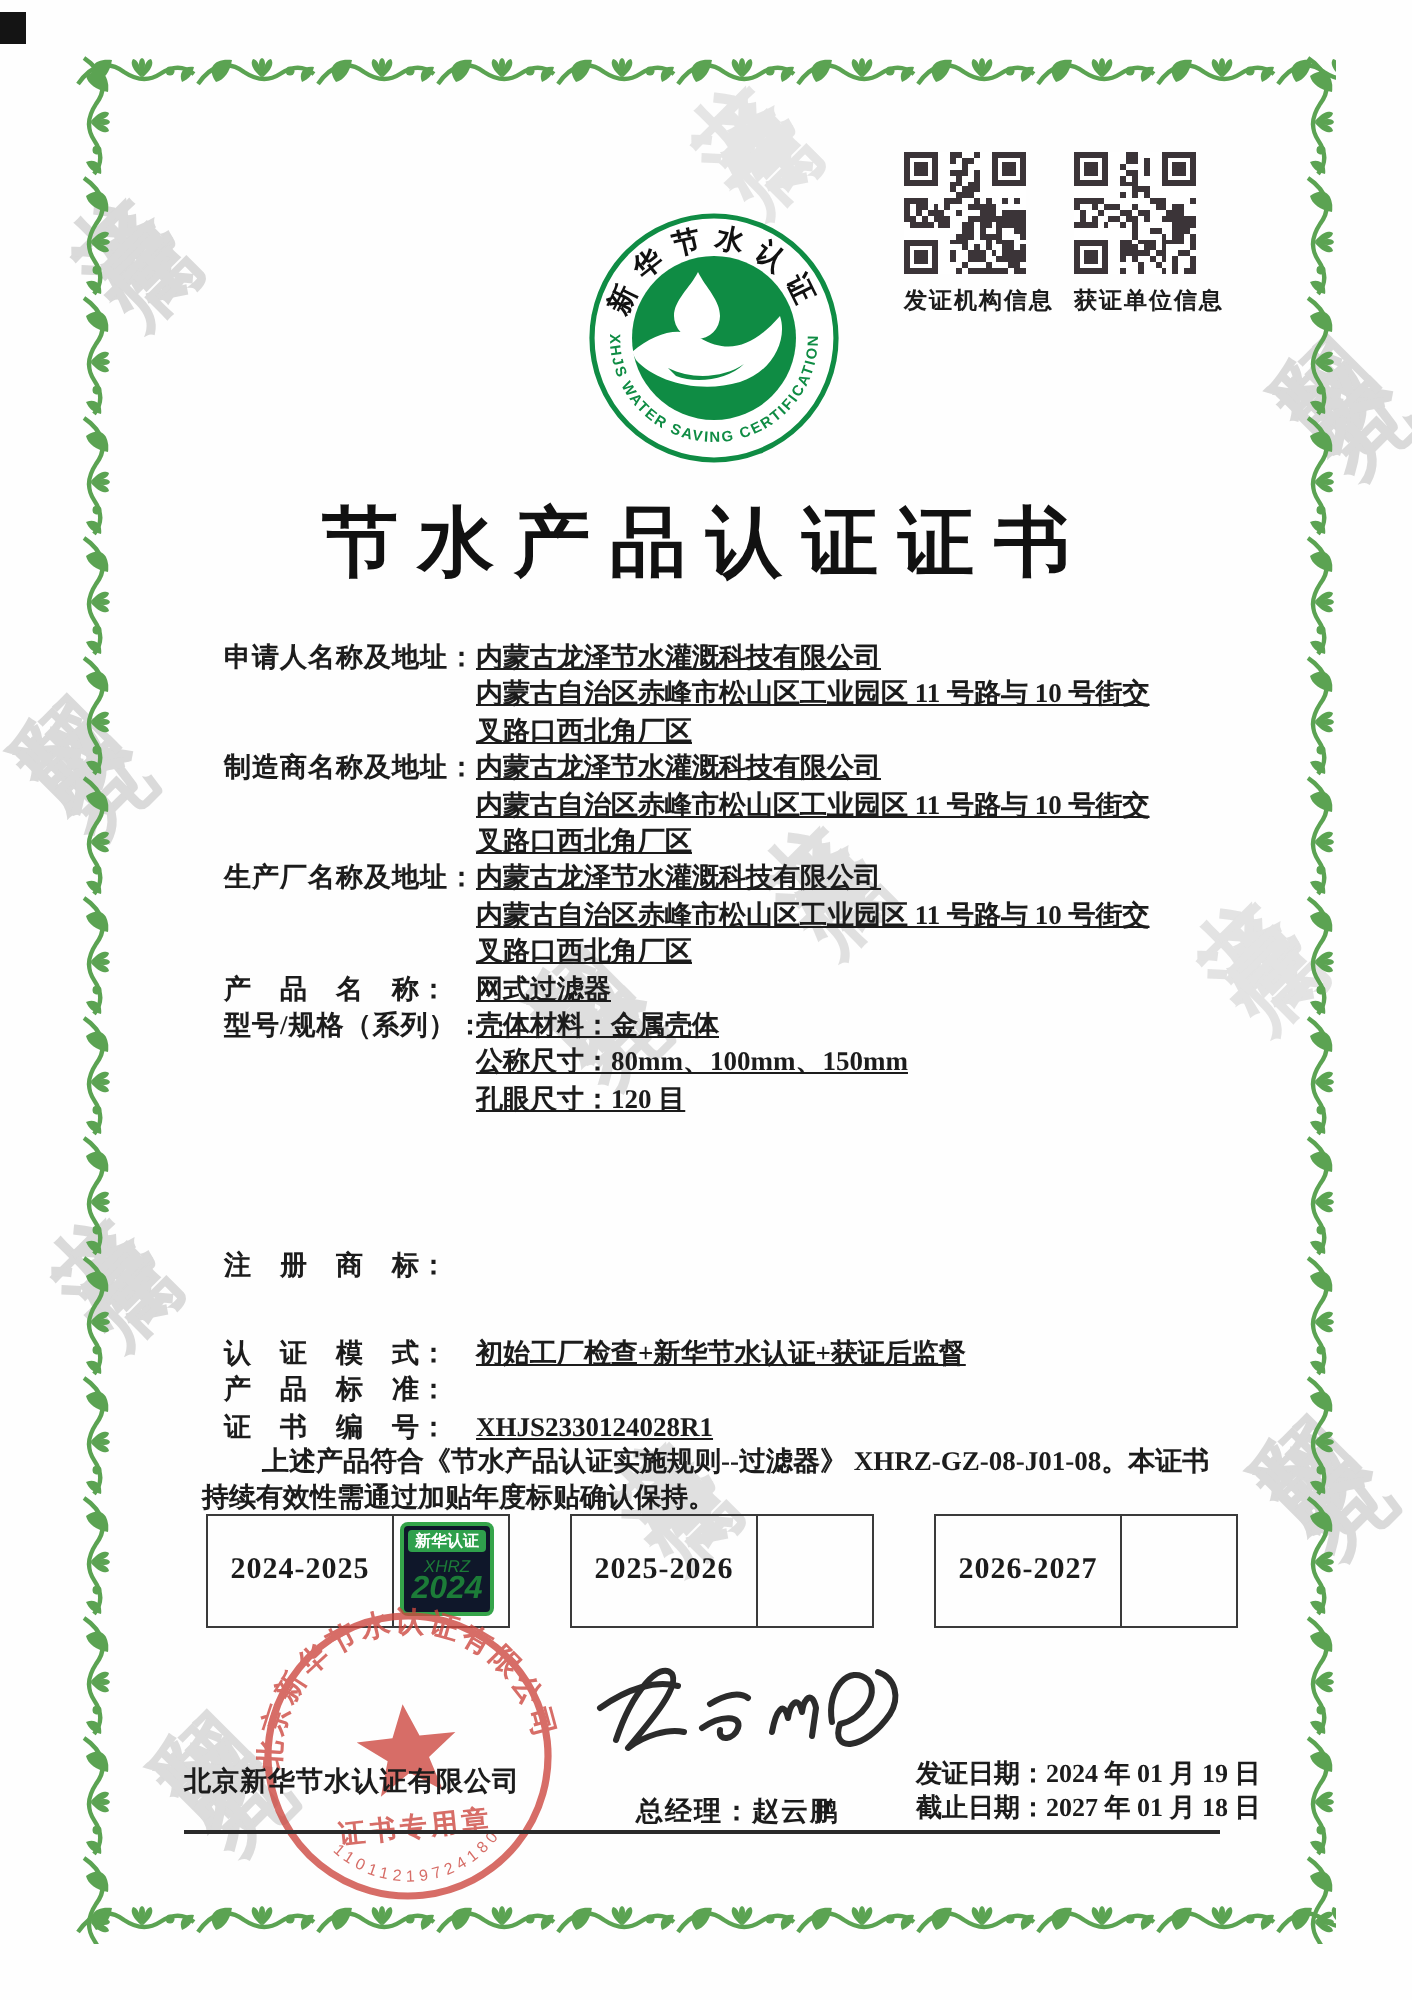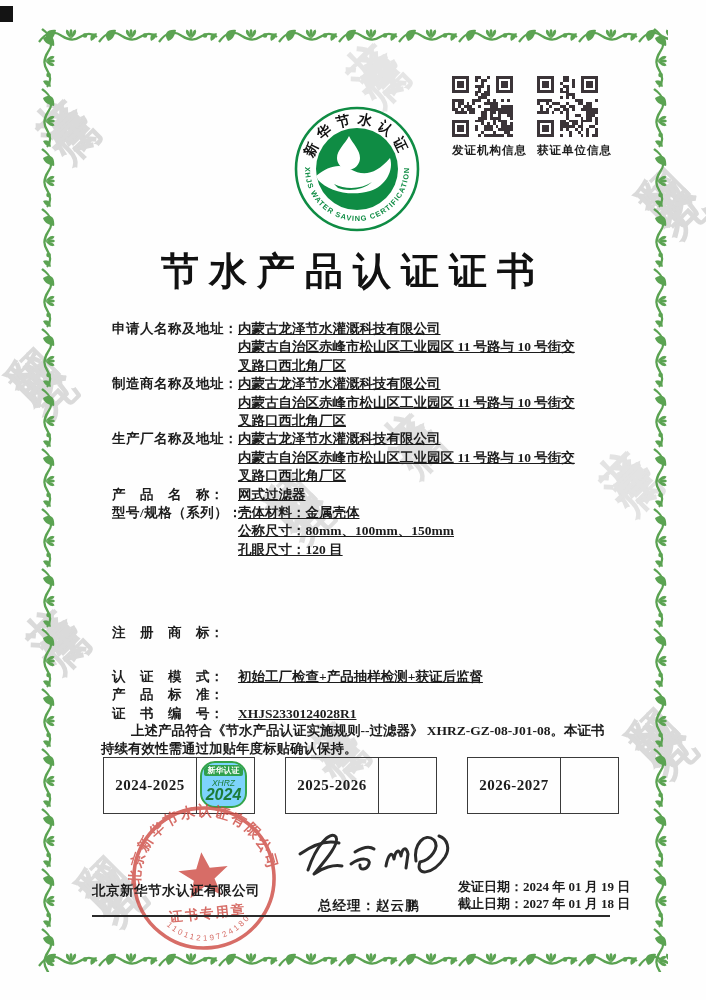--- a/index.html
+++ b/index.html
@@ -40,22 +40,22 @@
   .gap-cm{margin-top:25px;}
 
   .statement{position:absolute;left:101px;top:722px;width:515px;font-size:13.5px;line-height:17.5px;
              font-weight:600;text-indent:30px;}
 
   
   .ybox{position:absolute;top:757px;width:152px;height:57px;border:1.6px solid #3a3a3a;box-sizing:border-box;display:flex;}
   .ybox .cell-l{width:92px;border-right:1.6px solid #3a3a3a;display:flex;align-items:center;justify-content:center;
                 font-size:15px;font-weight:600;letter-spacing:.5px;}
   .ybox .cell-r{flex:1;position:relative;}
-  .sticker{position:absolute;left:3px;top:3px;width:47px;height:47px;border:2px solid #35a44a;border-radius:15px;
-           background:#7dd3fc;box-sizing:border-box;text-align:center;overflow:hidden;
+  .sticker{position:absolute;left:3px;top:3px;width:47px;height:47px;border:2px solid #35a44a;border-radius:4px;
+           background:#0f172a;box-sizing:border-box;text-align:center;overflow:hidden;
            font-family:"Liberation Sans","DejaVu Sans",sans-serif;}
   .stk-top{margin:2px 2px 0;background:#2fa04c;color:#fff;font-size:8px;font-weight:700;border-radius:2px;line-height:11px;}
   .stk-mid{font-size:8.5px;font-weight:400;font-style:italic;color:#1c7c38;line-height:11px;margin-top:2px;}
   .stk-yr{font-size:16px;font-weight:800;font-style:italic;color:#1c7c38;line-height:12px;}
 
   
   .stamp{position:absolute;left:128px;top:802px;opacity:.88;}
   .company{position:absolute;left:92px;top:882px;font-size:13.5px;font-weight:700;letter-spacing:.5px;z-index:5;}
   .signature{position:absolute;left:292px;top:816px;}
   .manager{position:absolute;left:318px;top:897px;font-size:13.5px;font-weight:700;letter-spacing:1px;}
@@ -1071,21 +1071,21 @@
         <div>公称尺寸：80mm、100mm、150mm</div>
         <div>孔眼尺寸：120 目</div>
       </div>
     </div>
     <div class="frow gap-tm">
       <div class="lbl">注　册　商　标：</div>
       <div class="val"></div>
     </div>
     <div class="frow gap-cm">
       <div class="lbl">认　证　模　式：</div>
-      <div class="val">初始工厂检查+产品抽样检测+获证后监督</div>
+      <div class="val">初始工厂检查+新华节水认证+获证后监督</div>
     </div>
     <div class="frow">
       <div class="lbl">产　品　标　准：</div>
     </div>
     <div class="frow">
       <div class="lbl">证　书　编　号：</div>
       <div class="val">XHJS2330124028R1</div>
     </div>
   </div>
 

